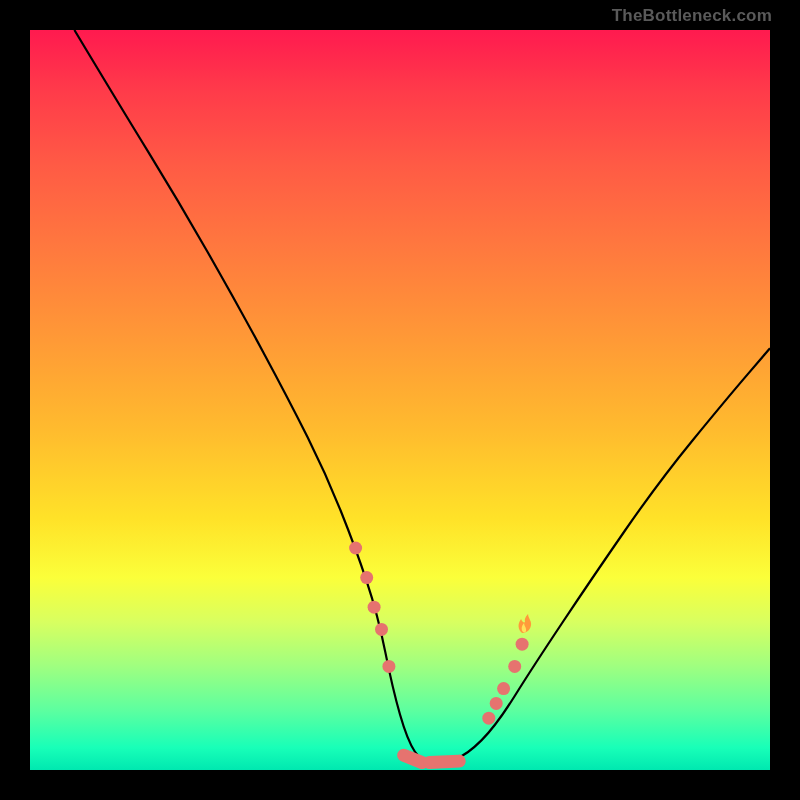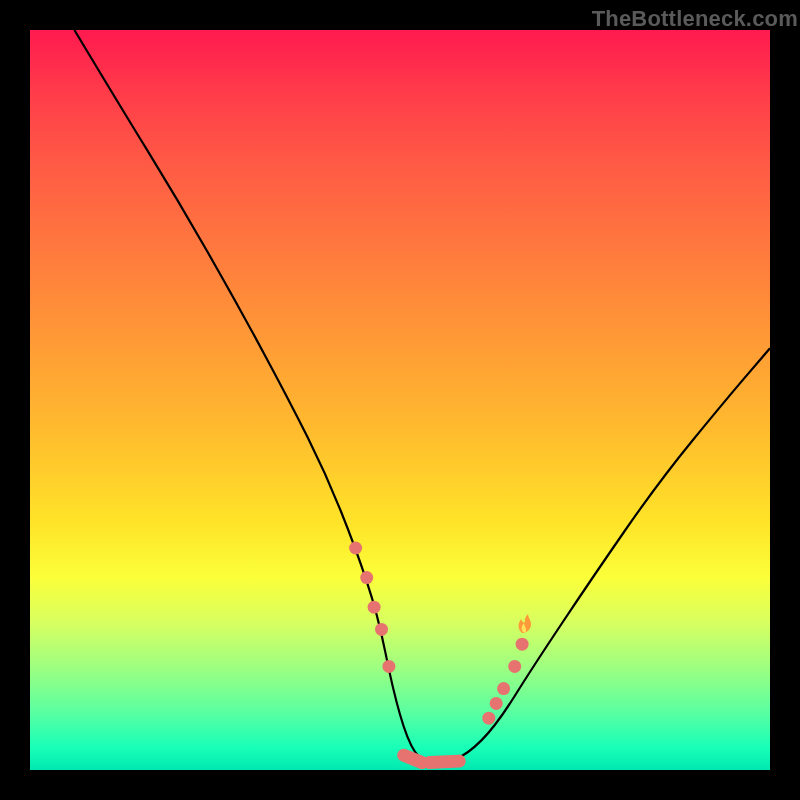--- a/index.html
+++ b/index.html
@@ -36,23 +36,23 @@
       #d8ff60 80%,
       #9fff80 86%,
       #5cffa0 92%,
       #18ffb8 97%,
       #00e8b0 100%
     );
   }
   .watermark {
     position: absolute;
     top: 6px;
-    right: 2px;
+    right: 28px;
     color: #5a5a5a;
-    font-size: 22px;
+    font-size: 17px;
     font-weight: 600;
     letter-spacing: 0.2px;
     white-space: nowrap;
   }
   svg.curve {
     position: absolute;
     left: 0;
     top: 0;
     width: 740px;
     height: 740px;

